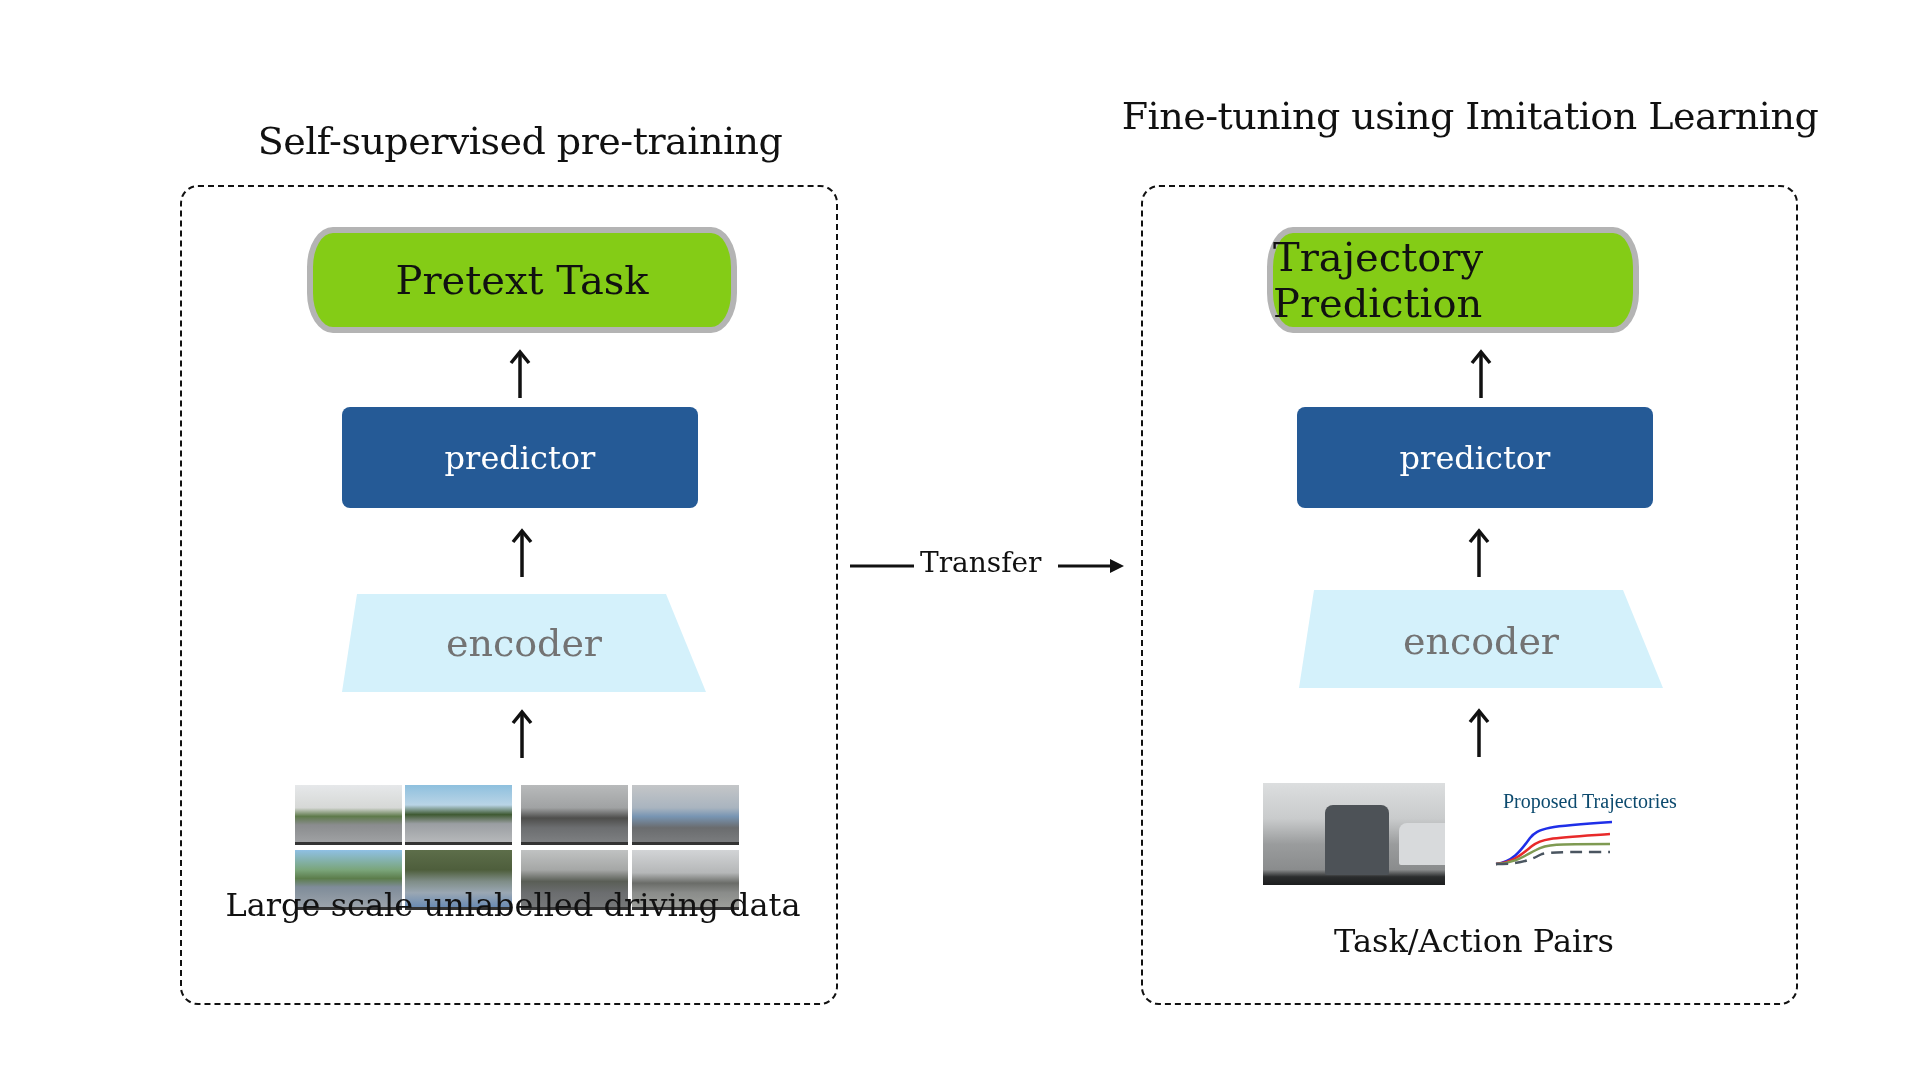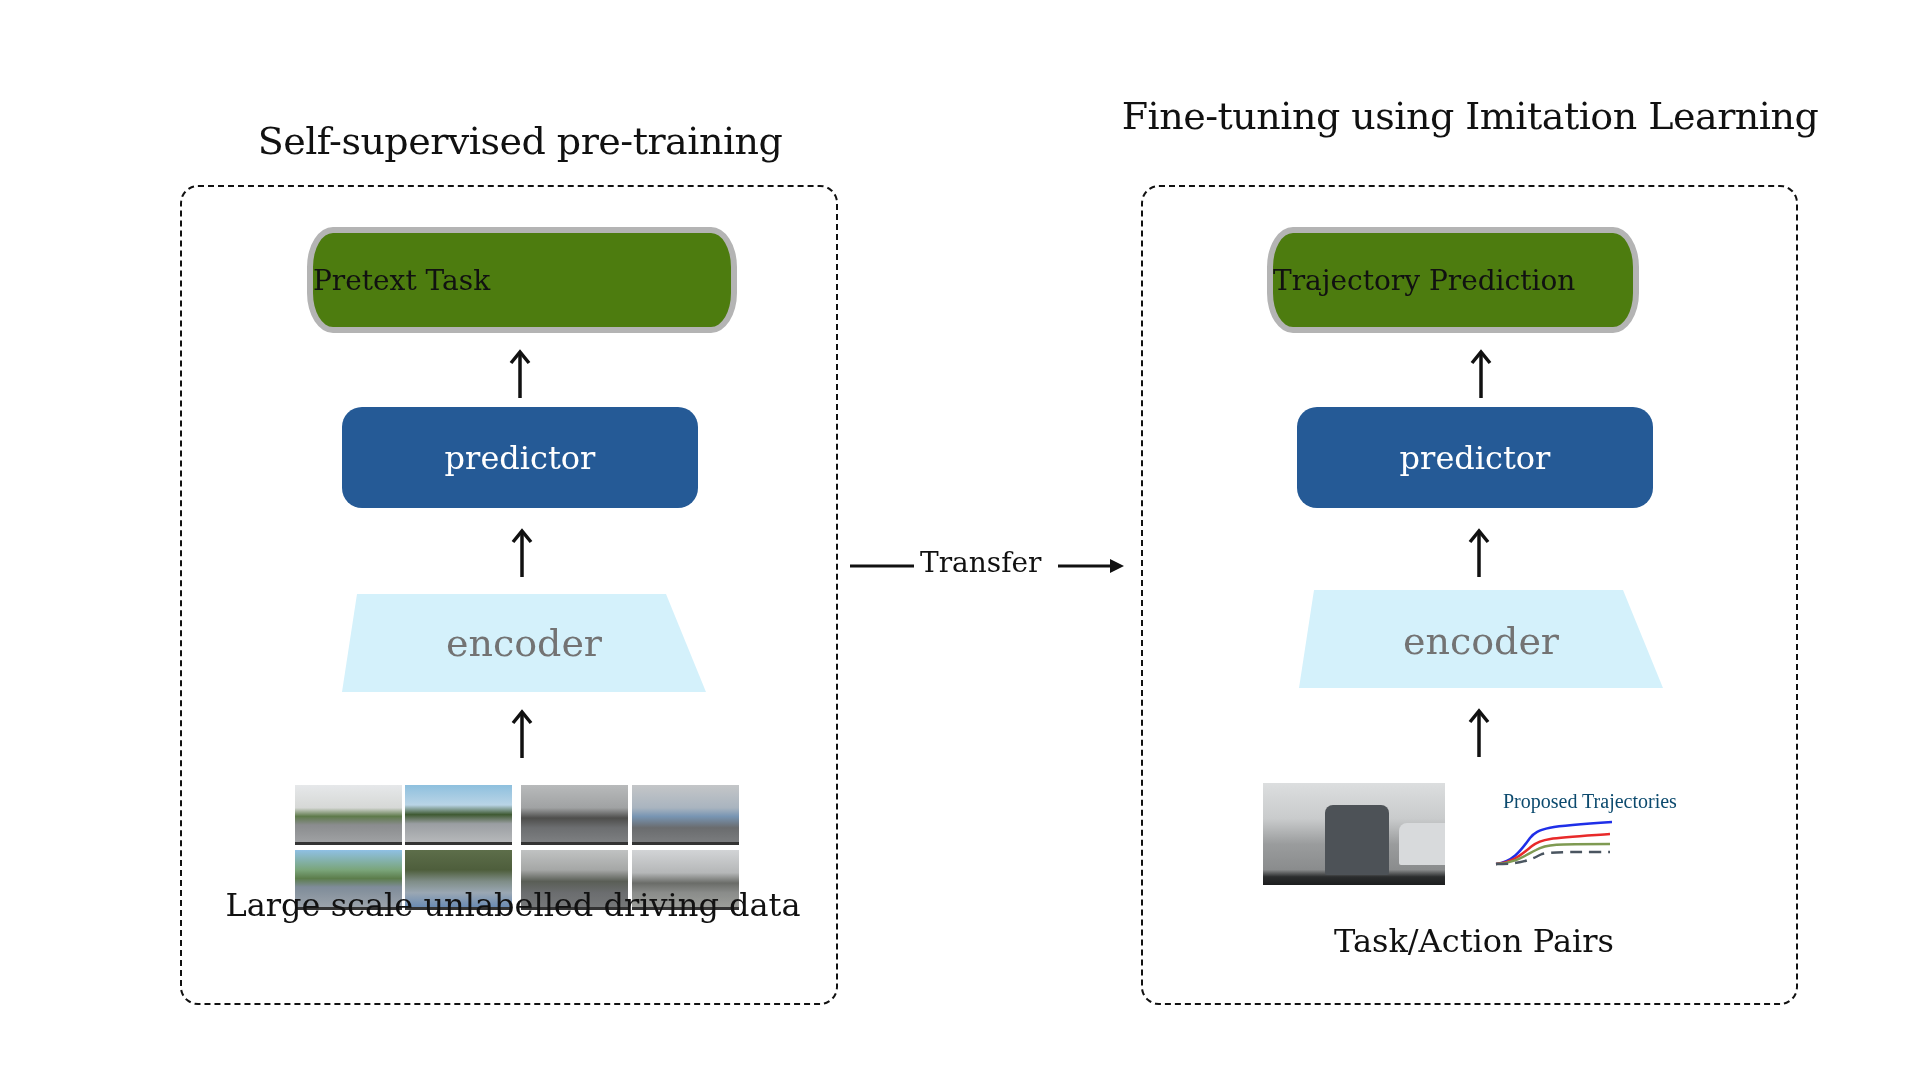--- a/index.html
+++ b/index.html
@@ -2,22 +2,22 @@
 <html><head>
 <meta charset="utf-8">
 <style>
   html, body { margin:0; padding:0; background:#ffffff; }
   body { width:1920px; height:1080px; position:relative; overflow:hidden;
          font-family:"DejaVu Serif","Liberation Serif",serif; color:#111; }
   .abs { position:absolute; }
   .title { position:absolute; font-size:38px; white-space:nowrap; transform:translateX(-50%); letter-spacing:-0.5px; }
   .panel { position:absolute; border:2px dashed #111; border-radius:18px; box-sizing:border-box; }
   .task-box { position:absolute; box-sizing:border-box; border:6px solid #b4b4b4; border-radius:26px/40px;
-              background:#4d7c0f; display:flex; align-items:center; font-size:28px; }
-  .predictor { position:absolute; background:#255a96; color:#fff; border-radius:20px;
+              background:#84cc16; display:flex; align-items:center; justify-content:center; font-size:40px; }
+  .predictor { position:absolute; background:#255a96; color:#fff; border-radius:8px;
                display:flex; align-items:center; justify-content:center; font-size:32px; }
   .encoder { position:absolute; }
   .encoder svg { position:absolute; left:0; top:0; }
   .encoder .lbl { position:absolute; left:0; right:0; top:0; bottom:0; display:flex; align-items:center;
                   justify-content:center; font-size:38px; color:#737373; }
   .arrow-up { position:absolute; width:30px; height:52px; }
   .caption { position:absolute; font-size:32px; white-space:nowrap; transform:translateX(-50%); }
   .thumb { position:absolute; width:107px; height:60px; border-bottom:3px solid #333; box-sizing:border-box; overflow:hidden; }
   .transfer-label { position:absolute; font-size:28px; white-space:nowrap; }
   .traj-label { position:absolute; font-family:"Liberation Serif","DejaVu Serif",serif; font-size:20px; color:#0c4a6e; white-space:nowrap; }

